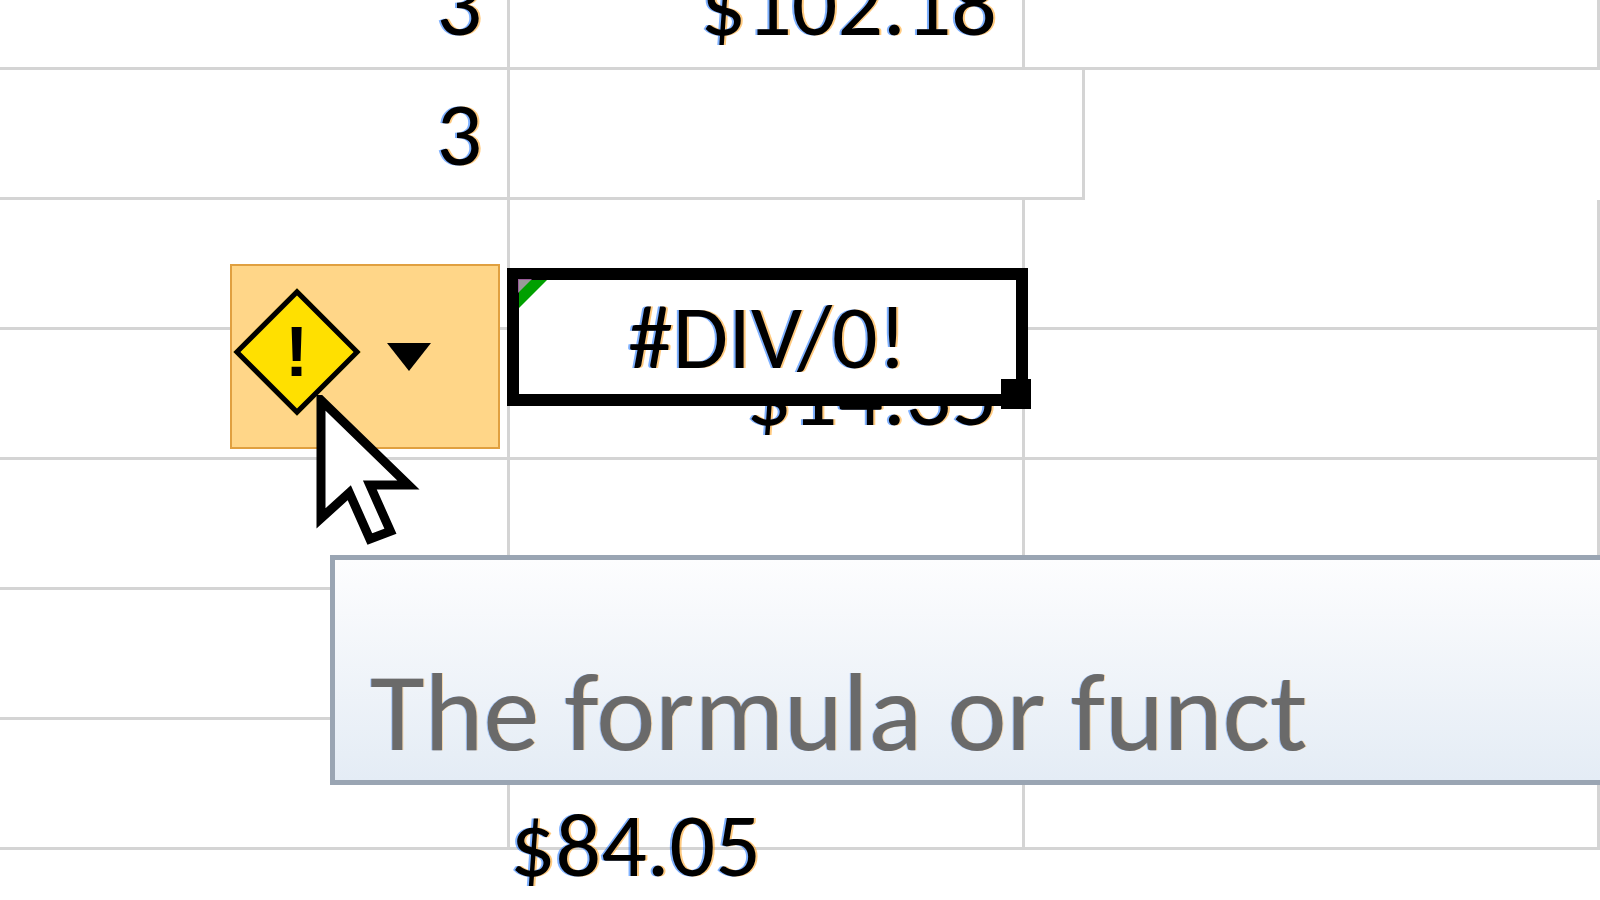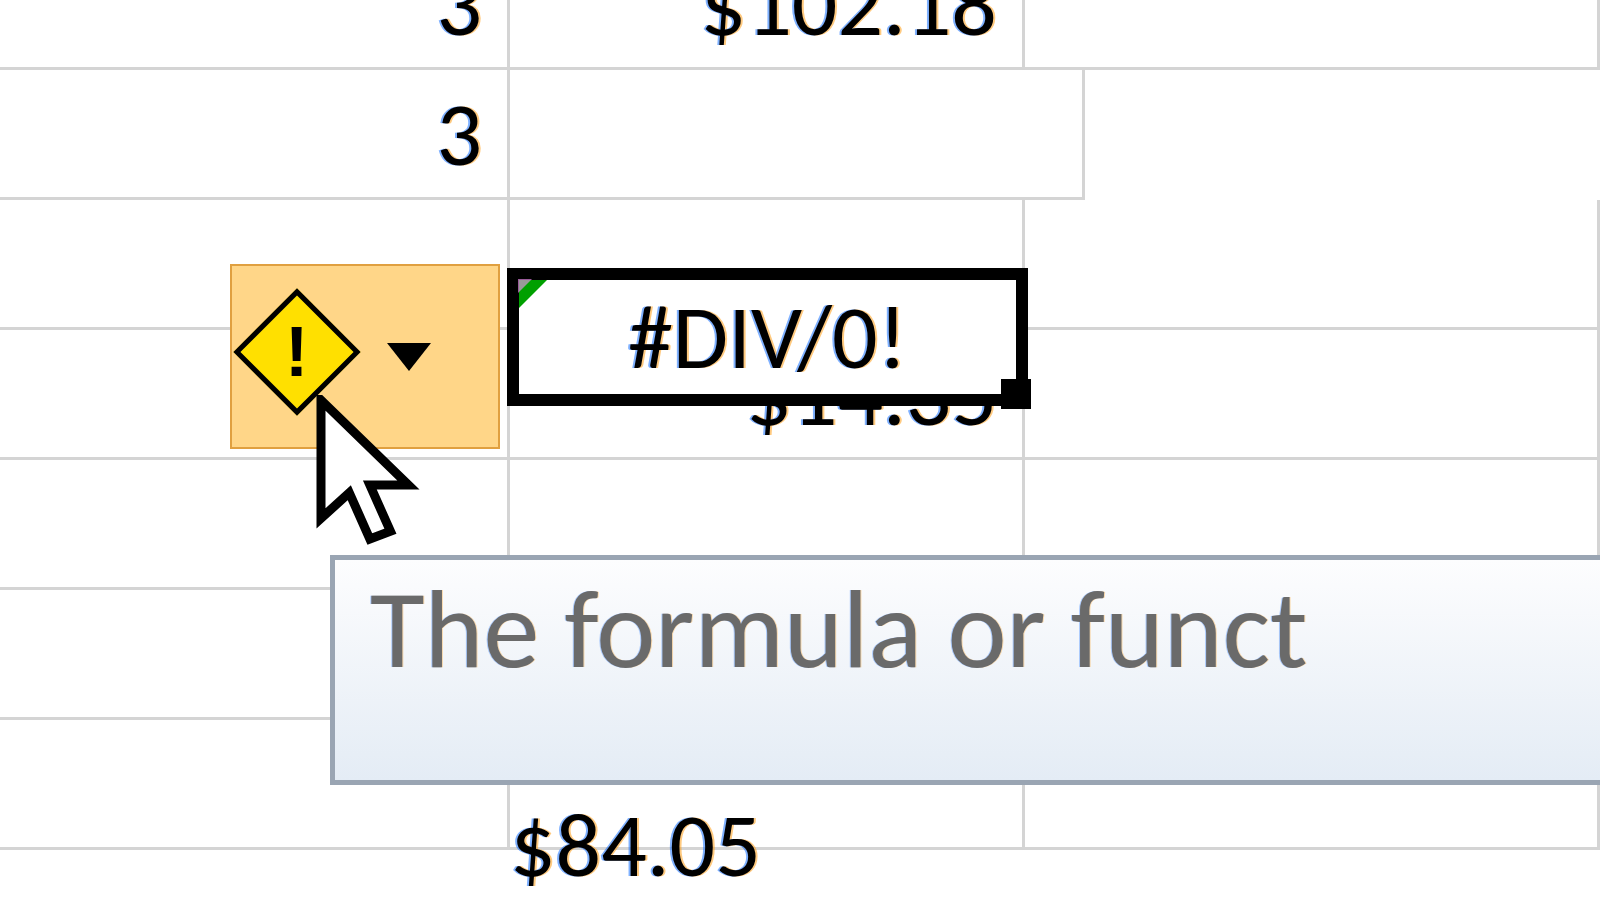--- a/index.html
+++ b/index.html
@@ -147,21 +147,21 @@
     .tooltip {
       position: absolute;
       left: 330px;
       top: 555px;
       width: 1270px;
       height: 230px;
       background: linear-gradient(to bottom, #fdfdfe, #e4ecf5);
       border: 5px solid #9aa5b3;
       border-right: none;
       display: flex;
-      align-items: flex-start;
+      align-items: flex-end;
       padding-left: 35px;
       z-index: 15;
       overflow: hidden;
     }
     .tooltip-text {
       font-size: 112px;
       color: #6a6a6a;
       white-space: nowrap;
       filter: blur(0.4px);
       text-shadow: 

